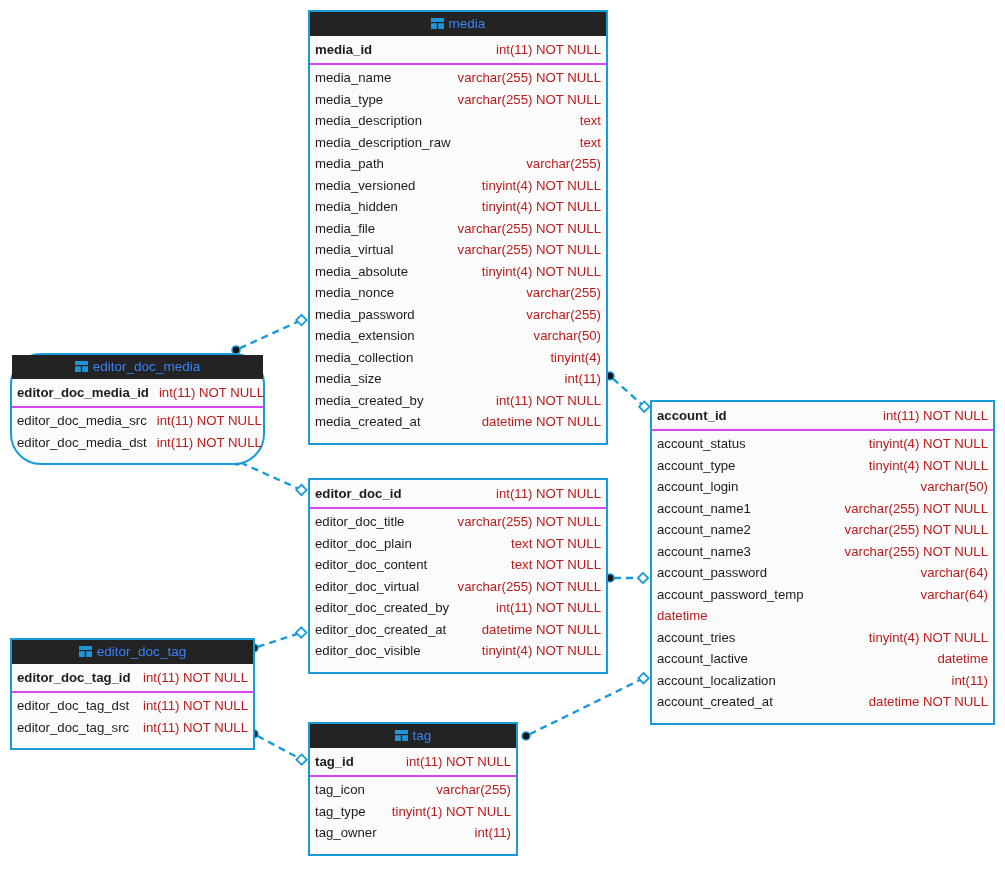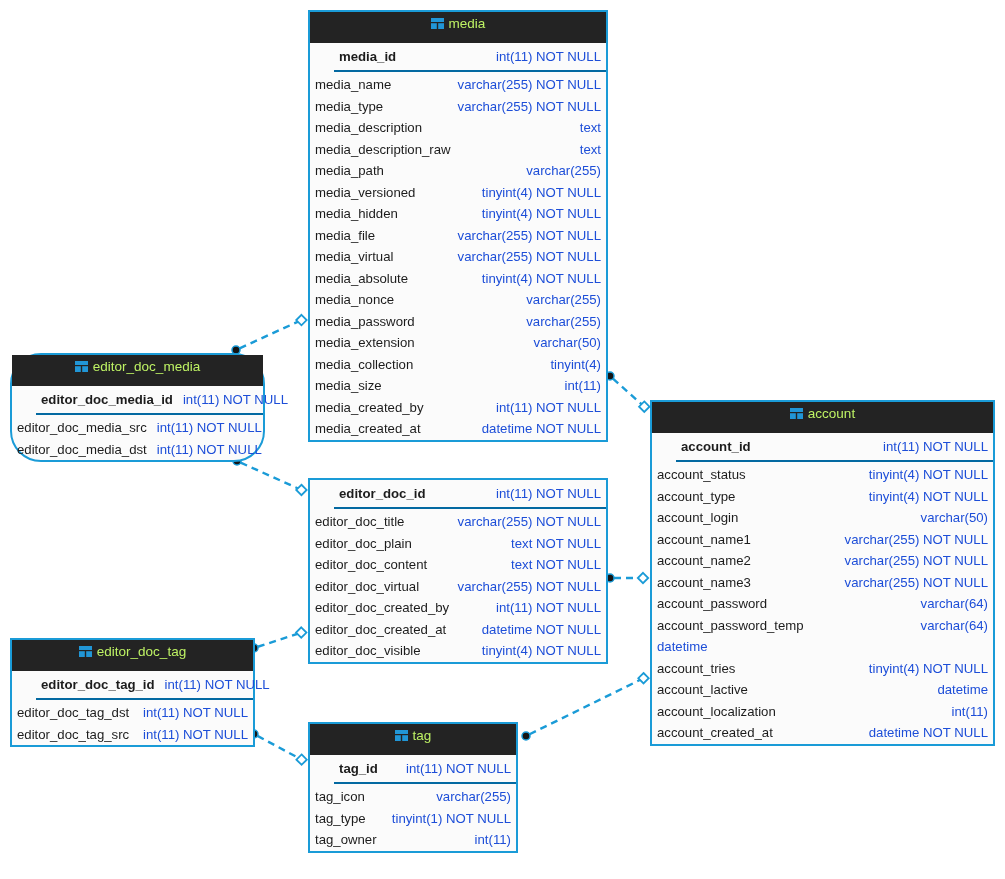--- a/index.html
+++ b/index.html
@@ -29,54 +29,53 @@
   .entity {
     position: absolute;
     z-index: 2;
     border: 2px solid #1a9bd7;
     background: #fbfbfb;
     box-sizing: border-box;
     box-shadow: 0 0 0 0 rgba(0,0,0,0);
   }
   .entity-header {
     background: #232323;
-    color: #bef264;
+    color: #3b82f6;
     font-size: 13.5px;
     line-height: 24px;
-    height: 31px;
+    height: 24px;
     text-align: center;
     white-space: nowrap;
     overflow: hidden;
     position: relative;
   }
   .entity-header .tbl-icon {
     display: inline-block;
     width: 13px;
     height: 11px;
     vertical-align: -1px;
     margin-right: 5px;
   }
   .pk-row {
-    border-bottom: 2px solid #0369a1;
-    margin-left: 24px;
+    border-bottom: 2px solid #d946ef;
   }
   .field {
     display: flex;
     justify-content: space-between;
     align-items: baseline;
     font-size: 13.2px;
     line-height: 21.5px;
     color: #1c1c1c;
     padding: 0 5px;
     white-space: nowrap;
   }
   .field.pk .fname { font-weight: bold; }
   .field .fname { padding-right: 10px; }
-  .field .ftype { color: #1d4ed8; }
-  .body-rows { padding-top: 2.5px; padding-bottom: 0; }
+  .field .ftype { color: #b91c1c; }
+  .body-rows { padding-top: 2.5px; padding-bottom: 10px; }
   .pk-wrap { padding-top: 2.5px; padding-bottom: 2.5px; }
 </style>
 </head>
 <body>
 
 <div id="canvas">
 
   <svg id="links" width="1005" height="879" viewBox="0 0 1005 879">
       <g>
         <line x1="239.6378979023432" y1="348.33696095892884" x2="298.7242041953136" y2="321.3260780821424" stroke="#1a9bd7" stroke-width="2.4" stroke-dasharray="7 5" stroke-linecap="butt"></line>
@@ -192,25 +191,20 @@
           <span class="fname">media_created_by</span>
           <span class="ftype">int(11) NOT NULL</span>
         </div>
         <div class="field">
           <span class="fname">media_created_at</span>
           <span class="ftype">datetime NOT NULL</span>
         </div>
       </div>
     </div>
     <div class="entity" style="left: 650px; top: 400px; width: 345px;">
-      <div class="entity-header"><svg viewBox="0 0 13 11" class="tbl-icon">
-          <rect x="0" y="0" width="13" height="4" fill="#2196d6"></rect>
-          <rect x="0" y="5.2" width="5.8" height="5.8" fill="#2196d6"></rect>
-          <rect x="7.2" y="5.2" width="5.8" height="5.8" fill="#2196d6"></rect>
-        </svg><span>account</span></div>
       <div class="pk-wrap pk-row">
         <div class="field pk">
           <span class="fname">account_id</span>
           <span class="ftype">int(11) NOT NULL</span>
         </div>
       </div>
       <div class="body-rows">
         <div class="field">
           <span class="fname">account_status</span>
           <span class="ftype">tinyint(4) NOT NULL</span>

